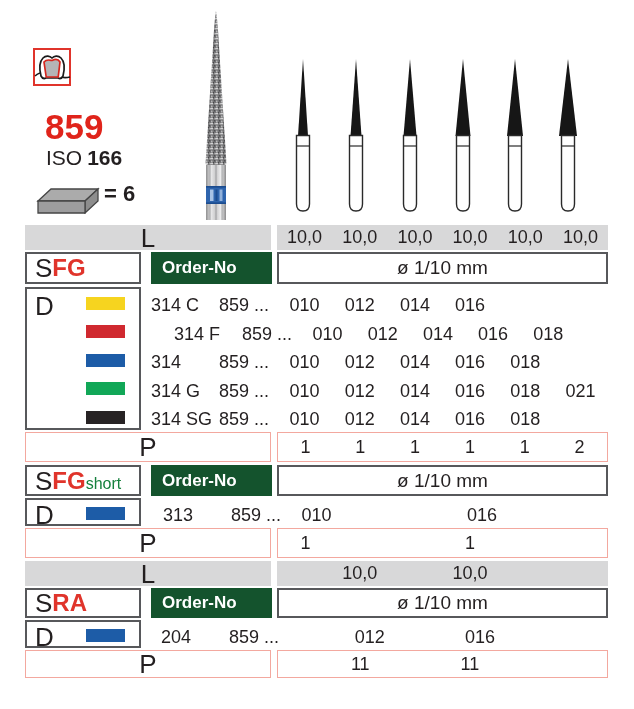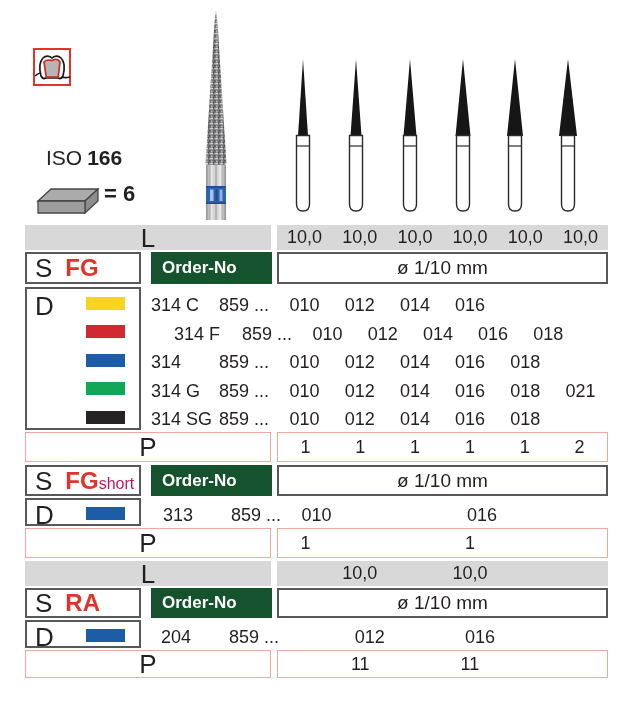--- a/index.html
+++ b/index.html
@@ -12,22 +12,22 @@
   .center { justify-content:center; }
   .gray { background:#d8d8d9; }
   .bordered { background:#fff; border:2px solid #57585b; }
   .pink { background:#fff; border:1.5px solid #f3a89f; }
   .redbox { background:#14532d; }
   .cols { display:flex; }
   .col { flex:1 1 0; text-align:center; font-size:18px; }
   .big-label { font-size:26px; line-height:1; }
   .s-letter { font-size:26px; line-height:1; }
   .d-letter { font-size:26px; line-height:1; }
-  .shank-label { font-size:24px; font-weight:bold; color:#e0342b; margin-left:13px; line-height:1; }
-  .shank-suffix { font-size:16px; color:#be185d; line-height:1; align-self:center; margin-top:6px; }
+  .shank-label { font-size:24px; font-weight:bold; color:#e0342b; line-height:1; }
+  .shank-suffix { font-size:16px; color:#15803d; line-height:1; align-self:center; margin-top:6px; }
   .order-no { color:#fff; font-weight:bold; font-size:17px; }
   .dia { font-size:19px; }
   .order-row { display:flex; align-items:flex-end; font-size:18px; }
   .grit { width:68px; }
   .code { width:58px; }
   .sizes { width:331px; display:flex; }
   .swatch { position:absolute; left:59px; width:39px; height:13px; }
   .fig-num { font-size:35px; font-weight:bold; color:#e0241b; line-height:1; }
   .iso { font-size:21px; }
   .iso b { margin-left:5px; }
@@ -41,20 +41,21 @@
   <div class="abs" style="left:33px; top:48px;">
     <svg width="38" height="38" viewBox="0 0 38 38">
       <rect x="1" y="1" width="36" height="36" fill="#ffffff" stroke="#e0342b" stroke-width="2"></rect>
       <path d="M2,28 C7,24 11,24 13,26" stroke="#1a1a1a" stroke-width="1.6" fill="none"></path>
       <path d="M26,28 C29,30 33,30 37,29" stroke="#1a1a1a" stroke-width="1.6" fill="none"></path>
       <path d="M8,28 C6,20 7,13 10,10 C13,7 17,8 19,10 C21,8 25,7 28,10 C31,13 32,20 30,28 C29,30 27,31 25,30 L13,30 C11,31 9,30 8,28 Z" fill="#ffffff" stroke="#1a1a1a" stroke-width="1.7"></path>
       <path d="M11,14 C14,10.5 18,12.5 19,12.5 C21,11.5 25,10.5 27,14 L25.2,29 L13.2,29 Z" fill="#b5b5b6" stroke="#d6261d" stroke-width="1.7"></path>
     </svg>
   </div>
 
+  <div class="abs fig-num" style="left:45px; top:109px;">859</div>
 
   <div class="abs iso" style="left:46px; top:146px;">
     <span>ISO</span><b>166</b>
   </div>
 
   <div class="abs" style="left:36px; top:182px;">
     <svg width="64" height="32" viewBox="0 0 64 32">
       <polygon points="2,19 15,7 62,7 49,19" fill="#ababab" stroke="#454545" stroke-width="1.3"></polygon>
       <polygon points="49,19 62,7 62,19 49,31" fill="#8d8d8d" stroke="#454545" stroke-width="1.3"></polygon>
       <polygon points="2,19 49,19 49,31 2,31" fill="#9d9d9e" stroke="#454545" stroke-width="1.3"></polygon>

